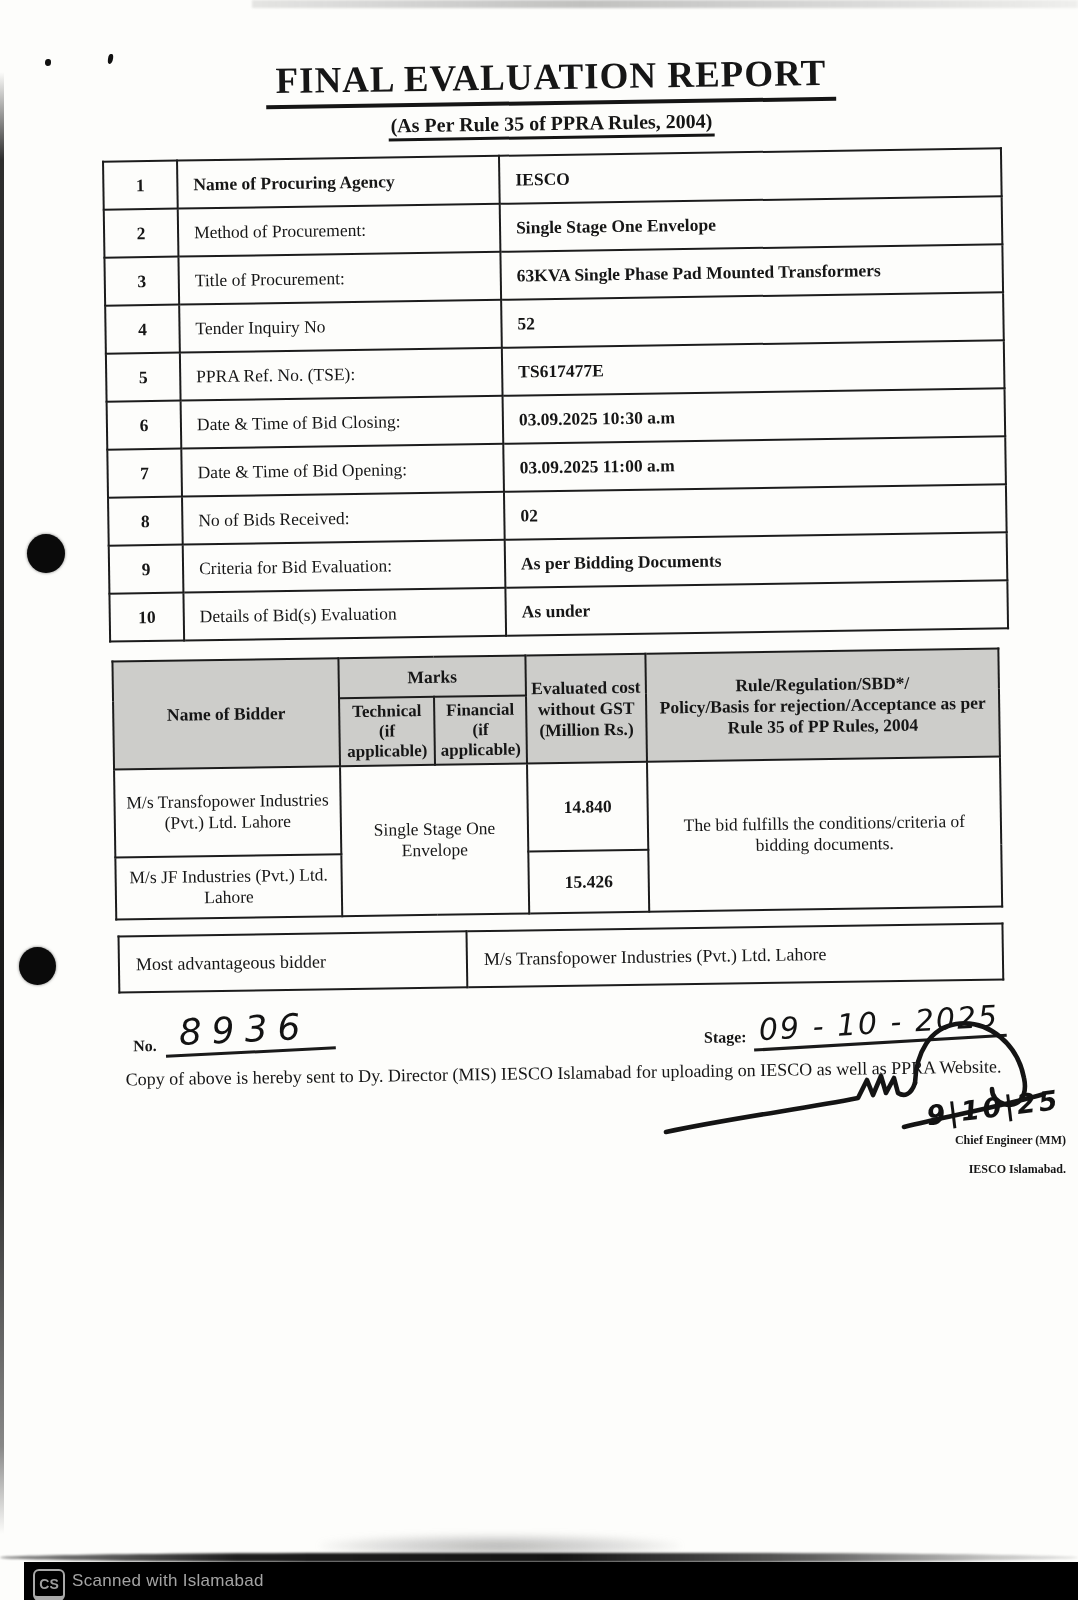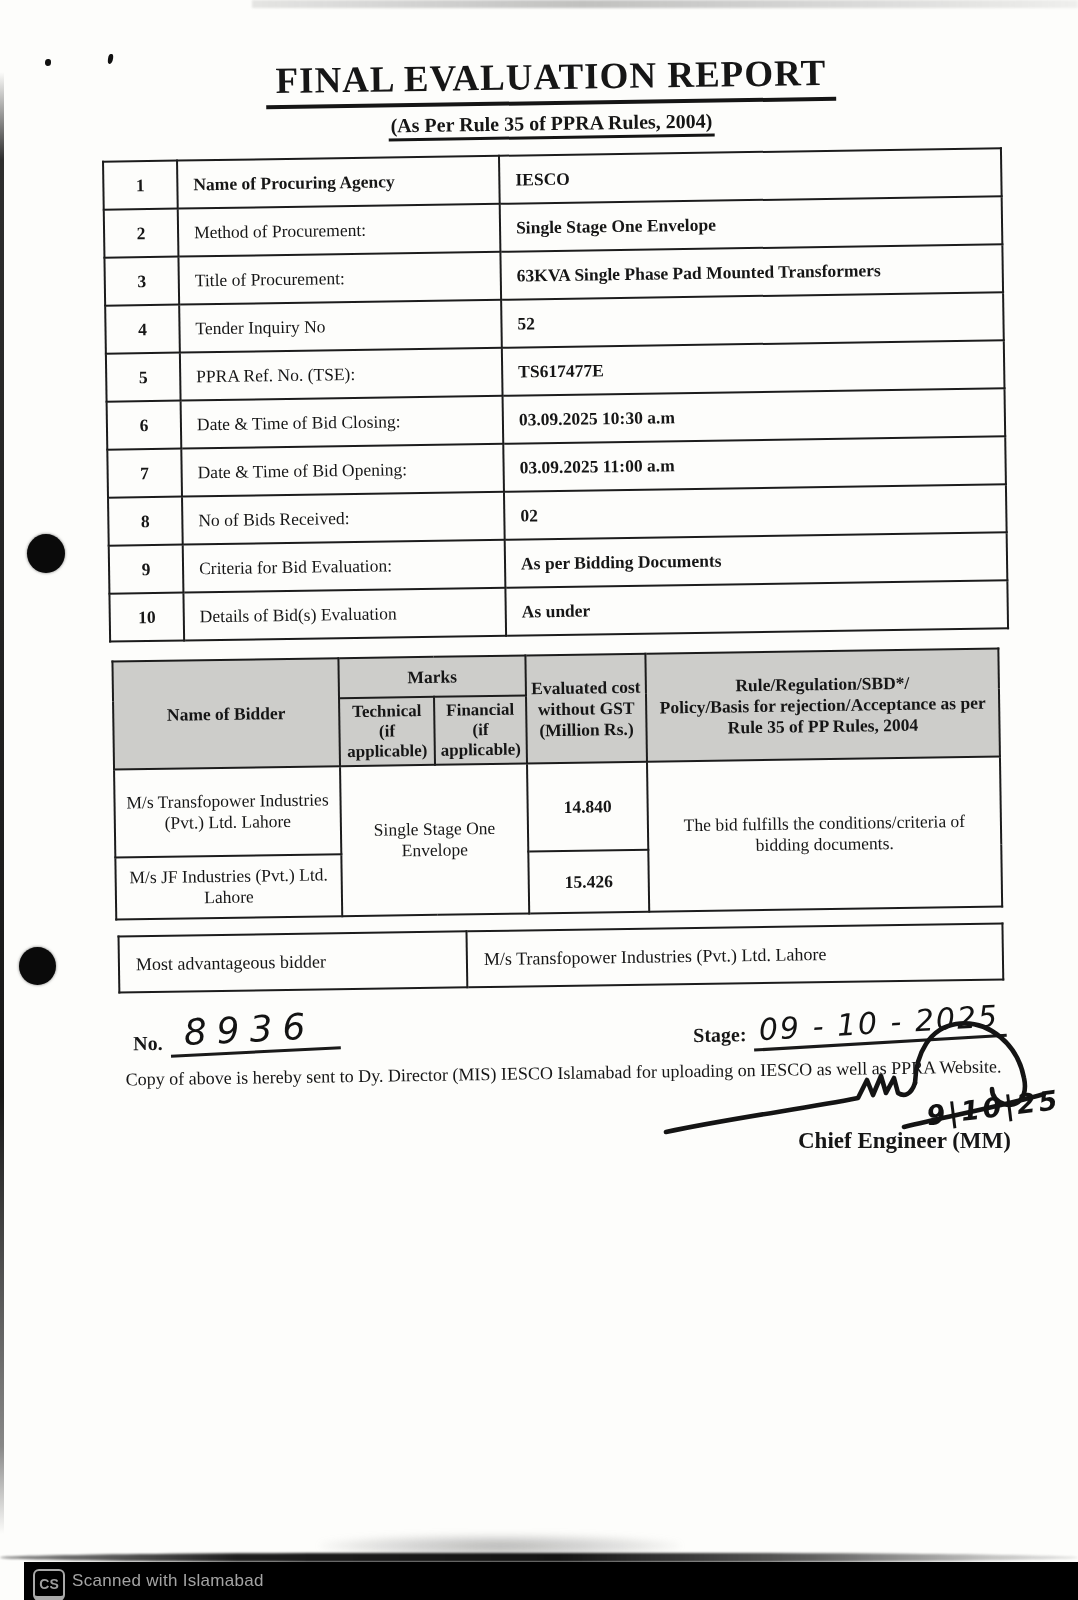--- a/index.html
+++ b/index.html
@@ -56,34 +56,34 @@
   .bidders .th-sub{height:62px;font-size:17px;}
   .bidders td{text-align:center;padding:4px 6px;}
   .bidders .cost{font-weight:bold;}
   .row-b1 td{height:78px;}
   .row-b2 td{height:52px;}
   
   .adv{margin:15px 0 0 106px;width:884px;}
   .adv td{height:52px;padding-left:16px;font-size:18px;}
   
   .no-line{display:flex;align-items:flex-end;margin:16px 86px 0 120px;height:46px;}
-  .bold-label{font-weight:bold;font-size:20px;}
+  .bold-label{font-weight:bold;font-size:16px;}
   .hand{font-family:"DejaVu Sans",sans-serif;font-style:italic;color:#131313;}
   .no-value{display:inline-block;font-size:36px;letter-spacing:10px;line-height:34px;
     border-bottom:3px solid #1a1a1a;padding:0 24px 4px 14px;margin-left:8px;transform:rotate(-2deg);}
   .dated-group{margin-left:auto;display:flex;align-items:flex-end;}
   .dated-value{display:inline-block;font-size:30px;letter-spacing:2px;line-height:30px;
     border-bottom:3px solid #1a1a1a;padding:0 6px 3px 6px;margin-left:6px;transform:rotate(-2.5deg);}
   .copy-note{margin:14px 0 0 112px;font-size:18px;}
   
   .sig-svg{position:absolute;left:652px;top:1008px;}
   .sig-date{position:absolute;left:926px;top:1092px;font-size:27px;font-weight:bold;
     letter-spacing:3px;transform:rotate(-7deg);font-family:"DejaVu Sans",sans-serif;color:#121212;}
-  .sig-titles{position:absolute;left:798px;top:1126px;width:268px;text-align:left;
-    font-weight:bold;font-size:23px;line-height:29px;}
+  .sig-titles{position:absolute;left:798px;top:1126px;width:268px;text-align:right;
+    font-weight:bold;font-size:12px;line-height:29px;}
 </style>
 </head>
 <body>
 
 <div class="top-smudge"></div>
 <div class="edge-left"></div>
 <div class="punch-hole hole-1"></div>
 <div class="punch-hole hole-2"></div>
 <div class="speck speck-1"></div>
 <div class="speck speck-2"></div>
@@ -229,20 +229,21 @@
 <svg class="sig-svg" width="410" height="130" viewBox="0 0 410 130">
   <g fill="none" stroke="#141414" stroke-width="4.6" stroke-linecap="round" stroke-linejoin="round">
     <path d="M14,124 C80,110 150,101 206,90 L215,72 L221,87 L229,68 L234,85 L242,70 L246,85 C252,89 259,87 263,75"></path>
     <path d="M263,75 C264,45 278,20 304,16 C338,11 366,38 372,70 C376,89 366,100 352,96 C344,93 340,88 340,81"></path>
     <path d="M252,119 C296,108 348,99 392,86"></path>
   </g>
 </svg>
 <div class="sig-date hand">9|10|25</div>
 <div class="sig-titles">
   <div>Chief Engineer (MM)</div>
+  <div>IESCO Islamabad.</div>
 </div>
 
 <div class="bottom-cloud"></div>
 <div class="bottom-fuzz"></div>
 <div class="scan-strip">
   <div class="cs-badge">CS</div>
   <div class="cs-text">Scanned with Islamabad</div>
 </div>
 
 </body></html>

